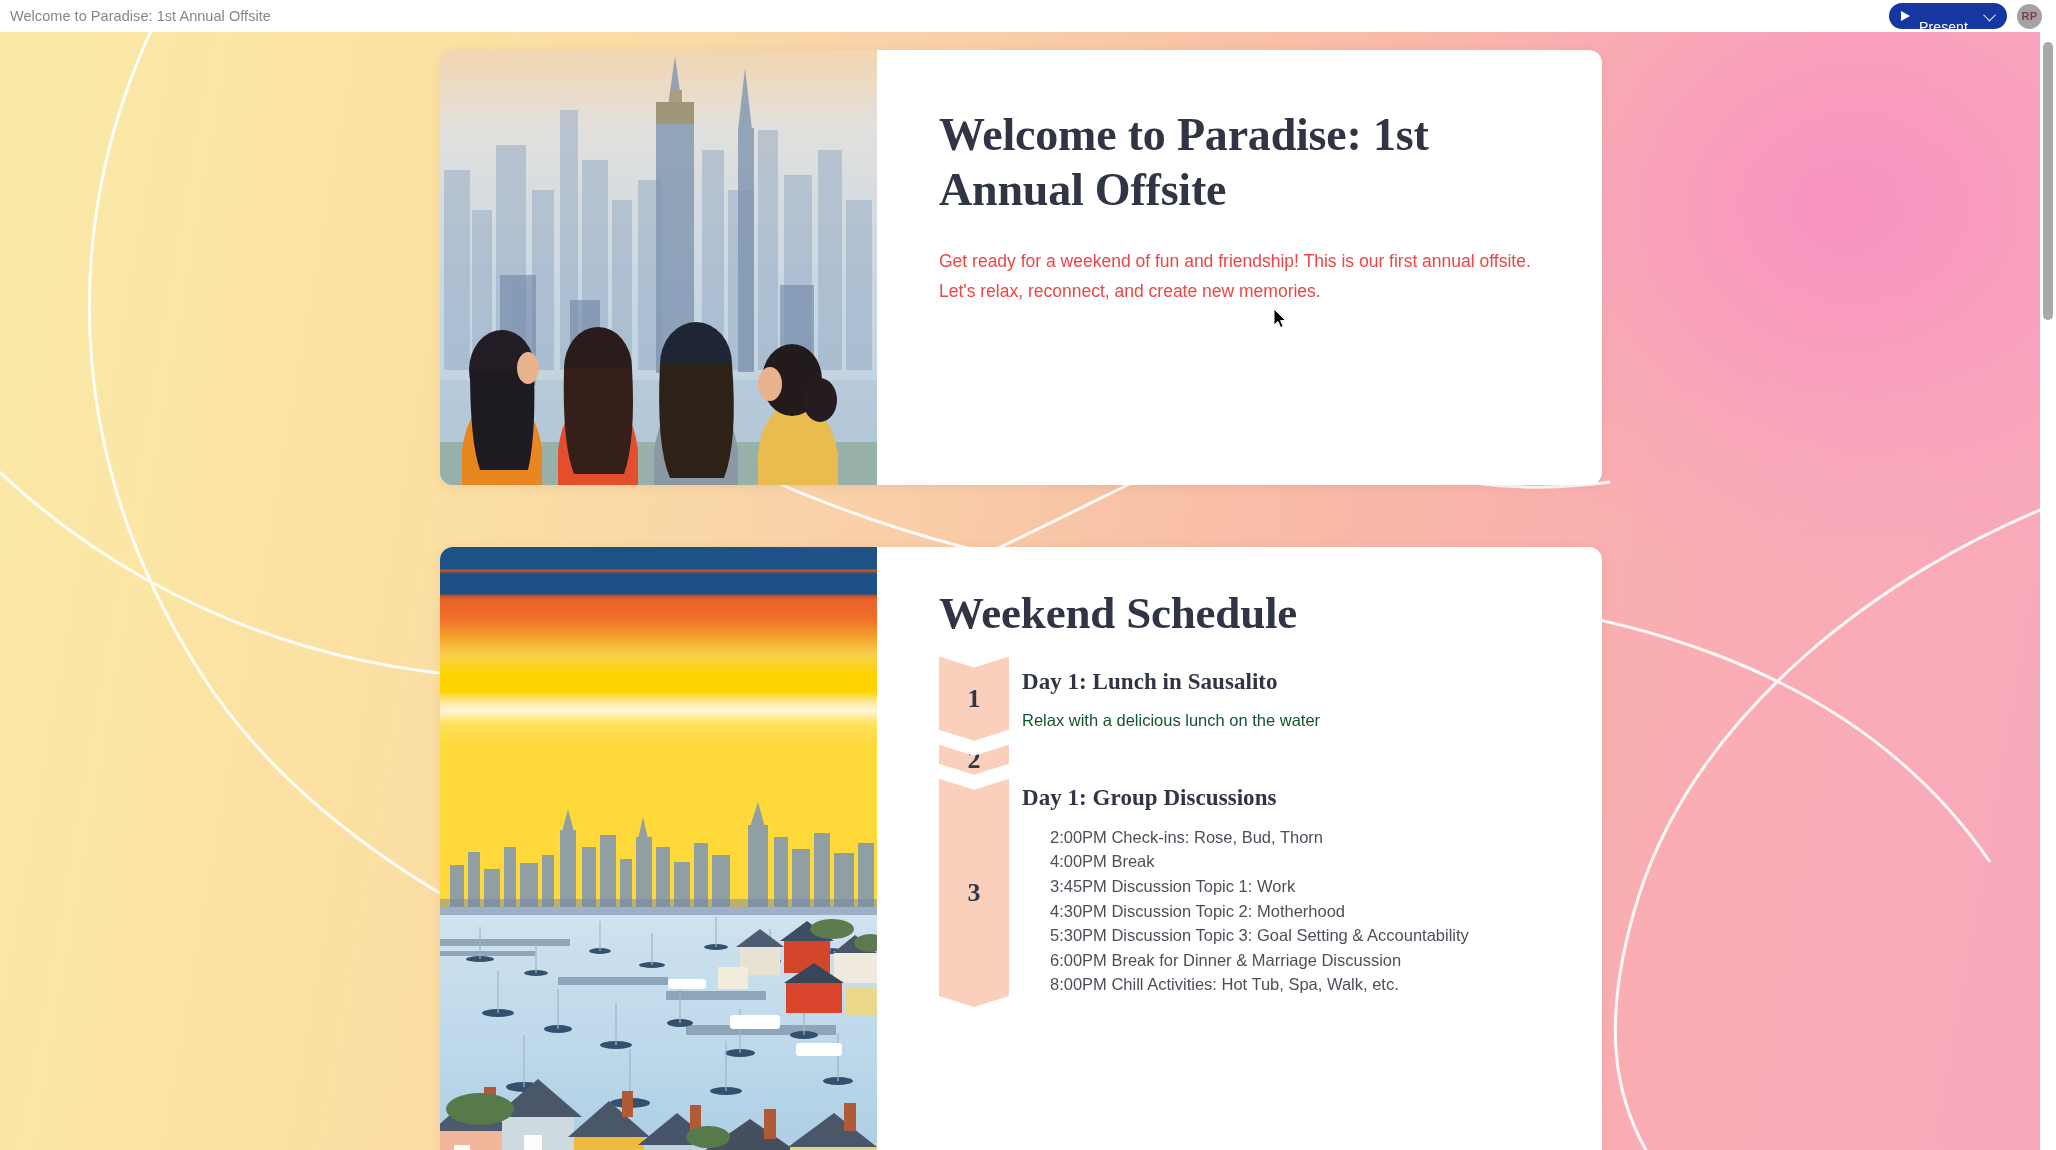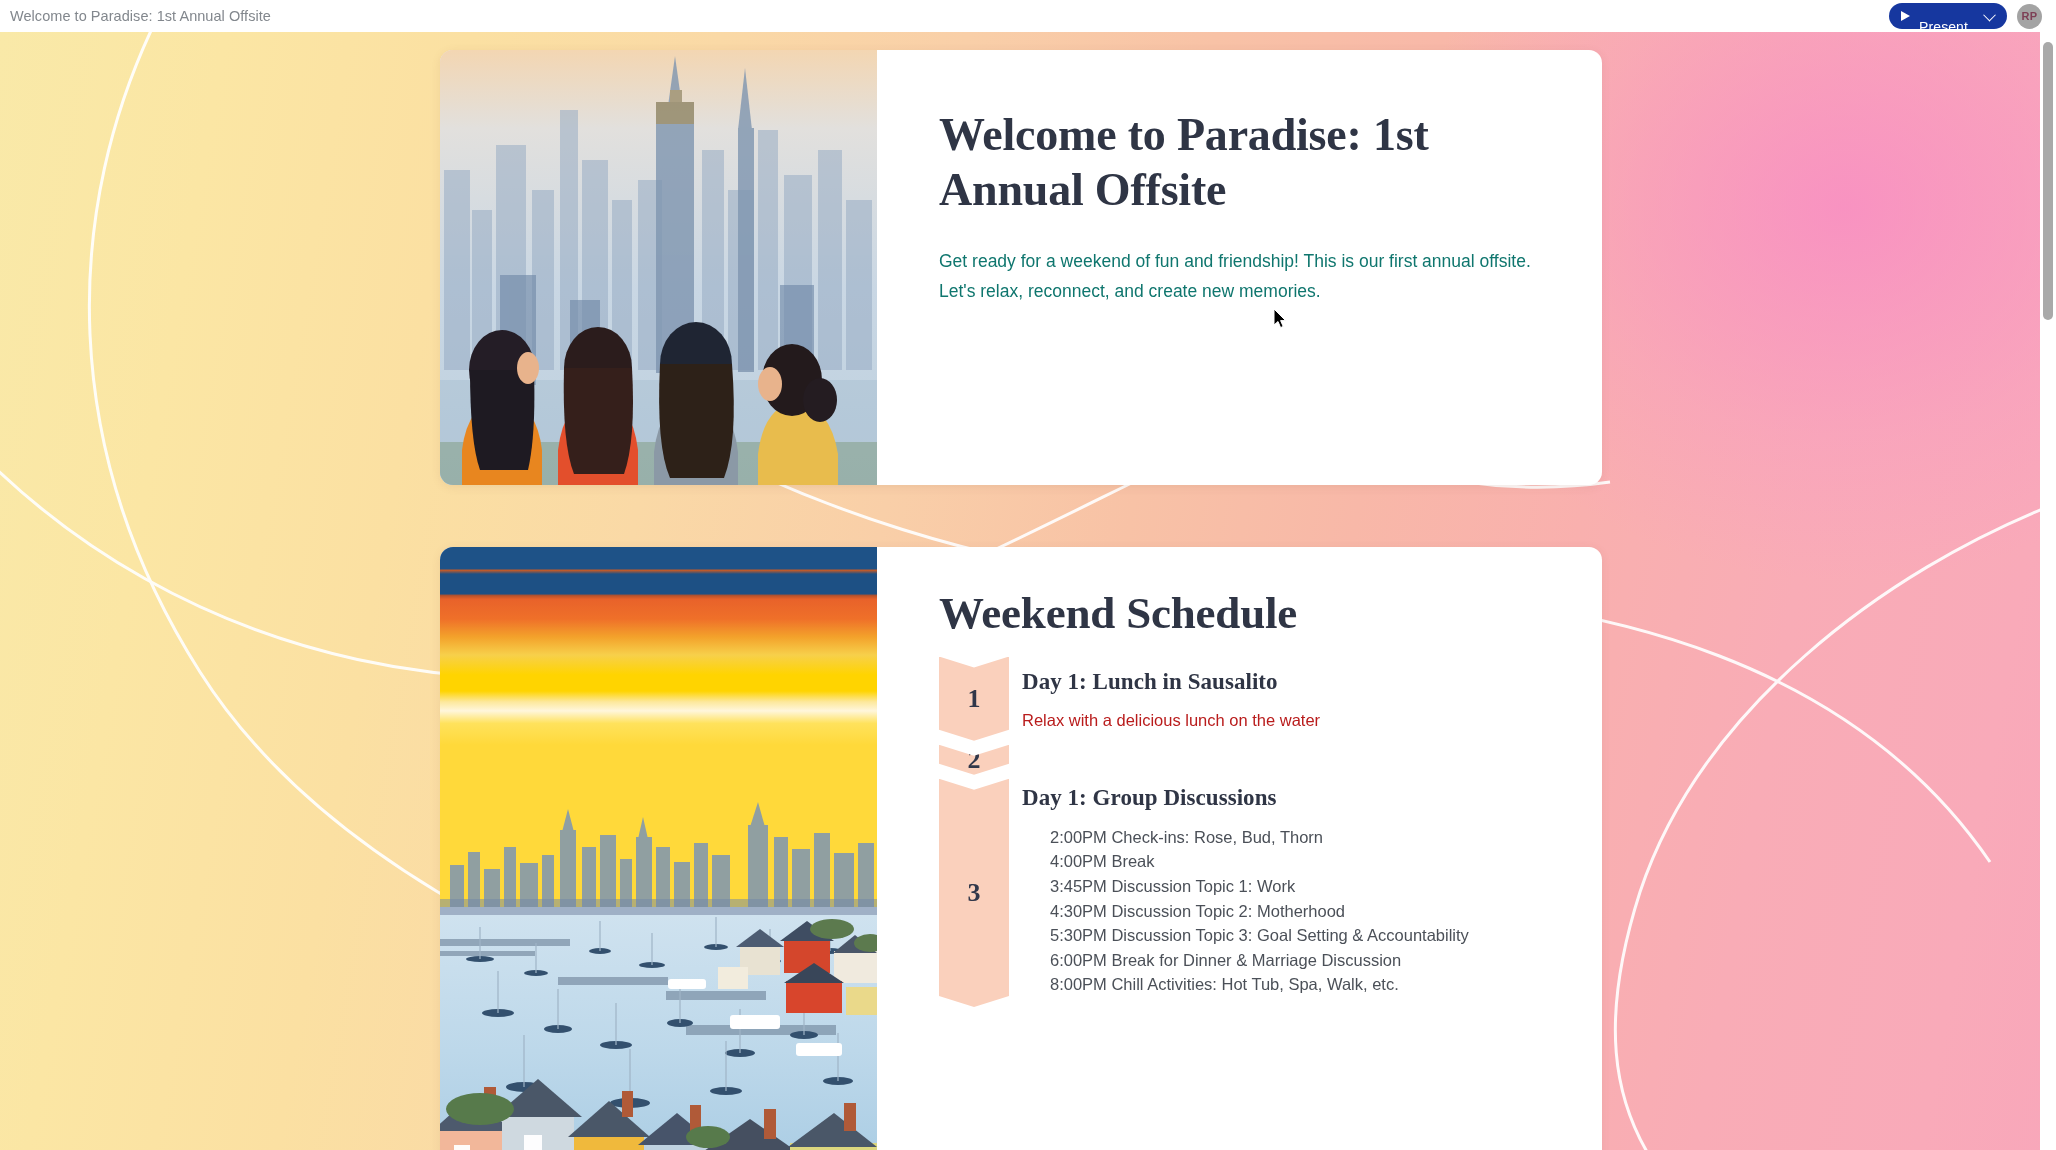--- a/index.html
+++ b/index.html
@@ -144,21 +144,21 @@
     color: #2f3545;
     font-size: 46px;
     line-height: 1.19;
     letter-spacing: -0.2px;
   }
   #card-1 .slide-title { margin-bottom: 0; max-width: 600px; }
   .slide-sub {
     margin-top: 30px;
     font-size: 17.5px;
     line-height: 1.66;
-    color: #0f766e;
+    color: #ef4444;
     max-width: 600px;
     font-family: "Liberation Sans", sans-serif;
   }
 
   #card-2 .card-body { padding: 40px 62px 0 62px; }
   #card-2 .slide-title { font-size: 45px; margin-bottom: 16px; }
 
   
   .steps { display: flex; flex-direction: column; }
   .step-row {
@@ -189,21 +189,21 @@
   .step-head {
     font-family: "Liberation Serif", serif;
     font-weight: bold;
     font-size: 23px;
     color: #2f3545;
     margin-bottom: 14px;
     letter-spacing: 0.05px;
   }
   .step-desc {
     font-size: 16.5px;
-    color: #b91c1c;
+    color: #14532d;
     line-height: 1.35;
   }
   .step-list { list-style: none; }
   .step-list li {
     font-size: 16.5px;
     color: #4b5058;
     line-height: 1.37;
     padding: 1px 0;
     margin-left: 28px;
   }

